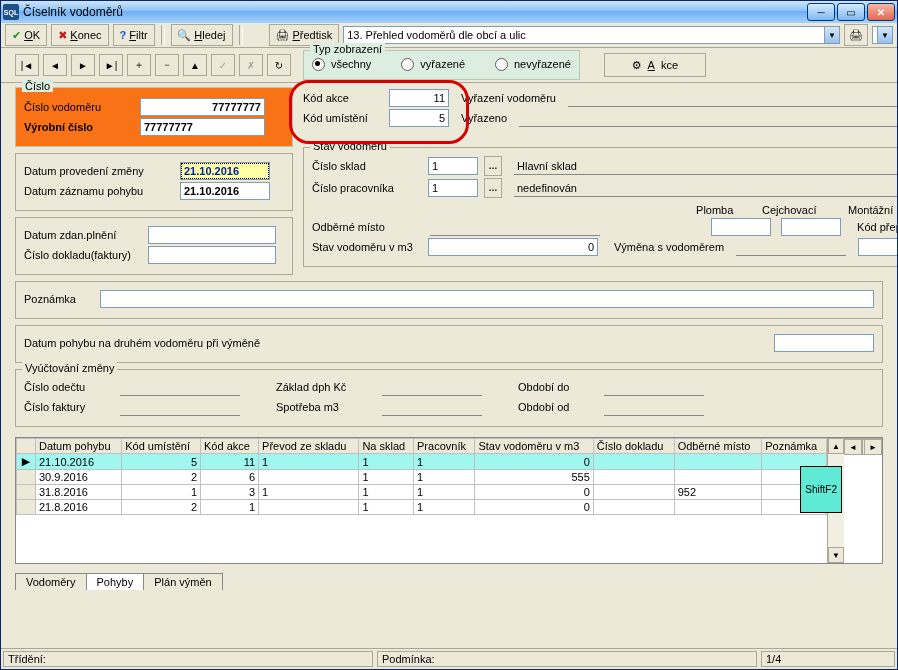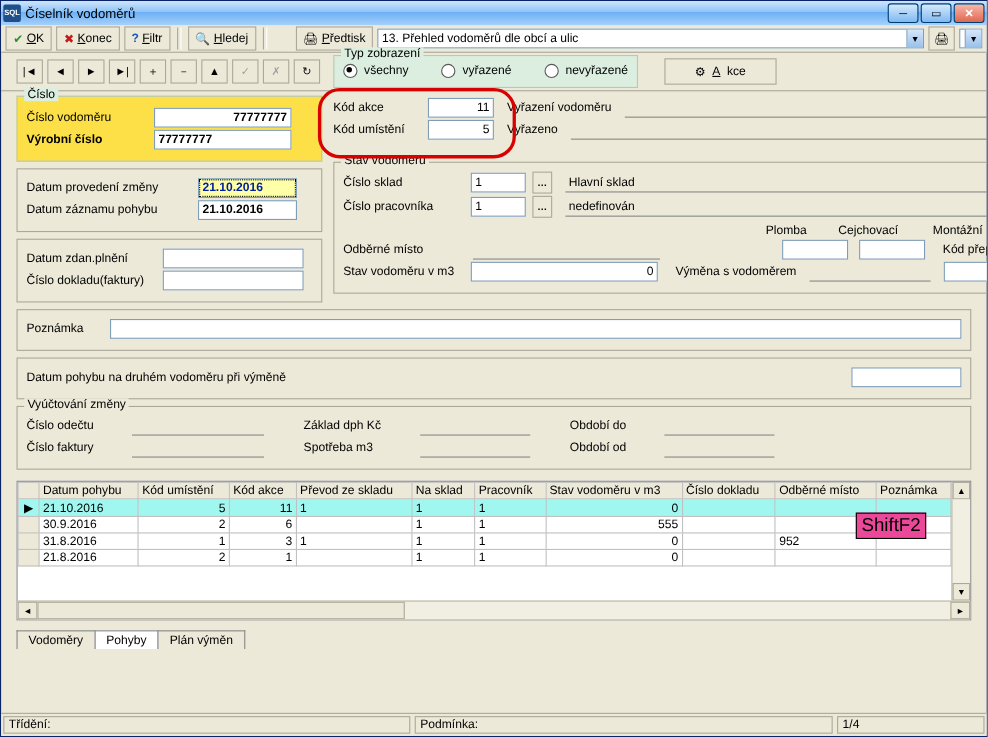--- a/index.html
+++ b/index.html
@@ -31,24 +31,24 @@
 .body{padding:4px 14px}
 .fieldset{border:1px solid #aca899;position:relative;padding:6px 8px 8px 8px;margin-top:6px}
 .fieldset>.legend{position:absolute;top:-8px;left:6px;background:#ece9d8;padding:0 3px}
 .row{display:flex;align-items:center;gap:6px;margin:2px 0}
 .lbl{white-space:nowrap}
 .inp{background:#fff;border:1px solid #7f9db9;height:18px;padding:0 3px;box-sizing:border-box;display:flex;align-items:center}
 .inp.right{justify-content:flex-end}
 .inp.bold{font-weight:bold}
 .inp.sel{background:#ffffa8;outline:1px dotted #000;outline-offset:-2px}
 .underlineField{border:none;border-bottom:1px solid #888;background:transparent;height:18px;padding:0 3px;box-sizing:border-box;display:flex;align-items:center}
-.cisloBox{background:#fde047;border:1px solid #b7c8b7;padding:8px;width:260px}
+.cisloBox{background:#f97316;border:1px solid #b7c8b7;padding:8px;width:260px}
 .redcircle{position:absolute;border:3px solid #d80000;border-radius:20px;pointer-events:none;z-index:10}
-.tooltip{position:absolute;background:#ec4899;border:1px solid #000;padding:1px 4px;font-size:17px;z-index:20}
-.grid{margin:6px 14px 0 14px;border:1px solid #888;background:#fff;height:125px;position:relative;display:flex;flex-direction:column}
+.tooltip{position:absolute;background:#5eead4;border:1px solid #000;padding:17px 4px;font-size:10px;z-index:20}
+.grid{margin:6px 14px 0 14px;border:1px solid #888;background:#fff;height:125px;position:relative;display:flex;flex-direction:row}
 .grid .hscroll{height:16px;background:#ece9d8;border-top:1px solid #aca899;display:flex;align-items:center}
 .grid .hscroll .arr{width:16px;height:14px;background:#ece9d8;border:1px solid #aca899;display:flex;align-items:center;justify-content:center;font-size:8px;cursor:pointer}
 .grid .hscroll .track{flex:1;background:#f1efe2}
 .grid .hscroll .thumb{width:40%;height:14px;background:#ece9d8;border:1px solid #aca899}
 .gridtable{flex:1;overflow:hidden}
 table{border-collapse:collapse;width:100%}
 th,td{border:1px solid #c0c0c0;padding:1px 3px;font-size:11px;text-align:left;white-space:nowrap}
 th{background:#ece9d8;font-weight:normal}
 td.num{text-align:right}
 tr.selrow td{background:#9ff7f0}

